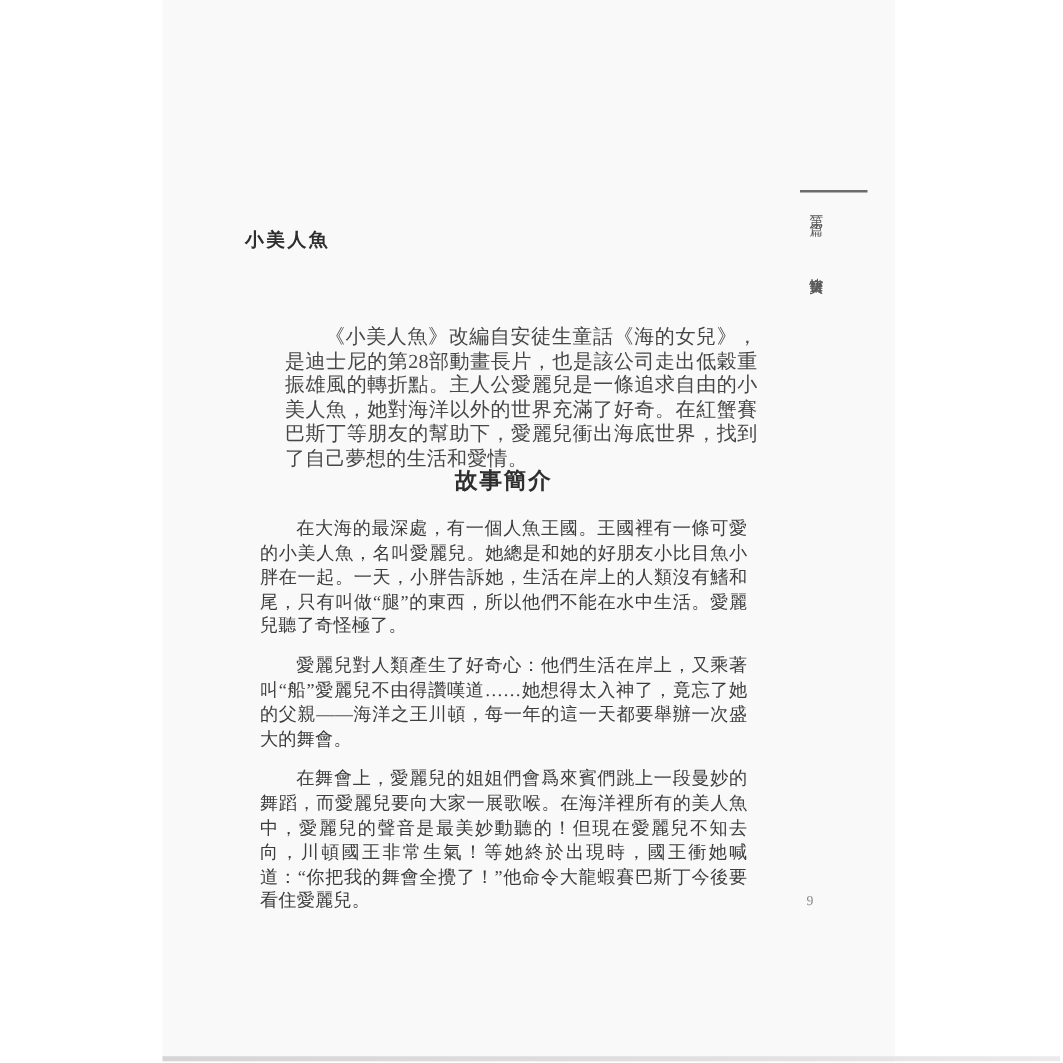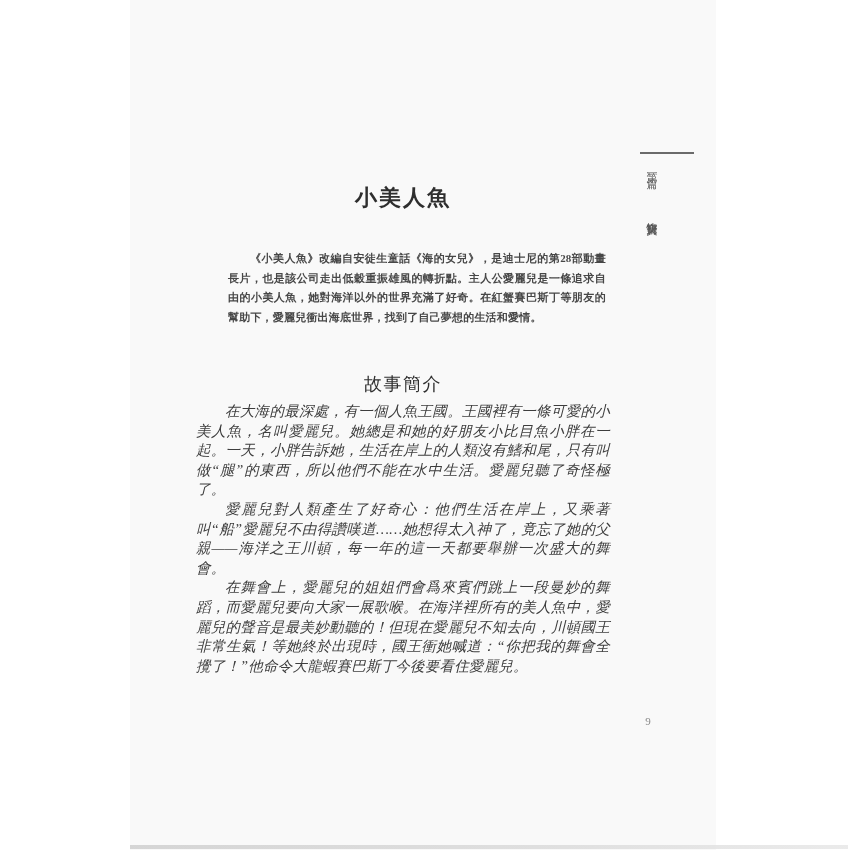--- a/index.html
+++ b/index.html
@@ -50,67 +50,64 @@
     left: 514px;
     top: 213px;
     letter-spacing: 0.5px;
   }
   .title {
     position: absolute;
     left: 66px;
     top: 183px;
     width: 414px;
     margin: 0;
-    text-align: center;
-    font-size: 22px;
+    font-size: 15px;
     font-weight: bold;
     letter-spacing: 2px;
     color: #2e2e2e;
   }
   .intro {
     position: absolute;
     left: 98px;
-    top: 249px;
+    top: 260px;
     width: 378px;
     margin: 0;
     text-align: justify;
     text-indent: 2em;
-    font-size: 11px;
+    font-size: 16px;
     line-height: 19.6px;
     letter-spacing: 0.2px;
     color: #474747;
-    font-weight: bold;
   }
   .heading {
     position: absolute;
     left: 66px;
     top: 372px;
     width: 414px;
     margin: 0;
     text-align: center;
     font-size: 18px;
-    font-weight: normal;
+    font-weight: bold;
     letter-spacing: 1.5px;
     color: #2e2e2e;
   }
   .body-text {
     position: absolute;
     left: 66px;
     top: 402px;
     width: 414px;
     text-align: justify;
     font-size: 14.5px;
     line-height: 19.6px;
     letter-spacing: 0.2px;
     color: #3d3d3d;
   }
   .body-text p {
-    margin: 0;
+    margin: 12px;
     text-indent: 2em;
-    font-style: italic;
   }
   .pagenum {
     position: absolute;
     left: 508px;
     top: 715px;
     width: 20px;
     text-align: center;
     font-size: 11px;
     color: #8a8a8a;
   }

